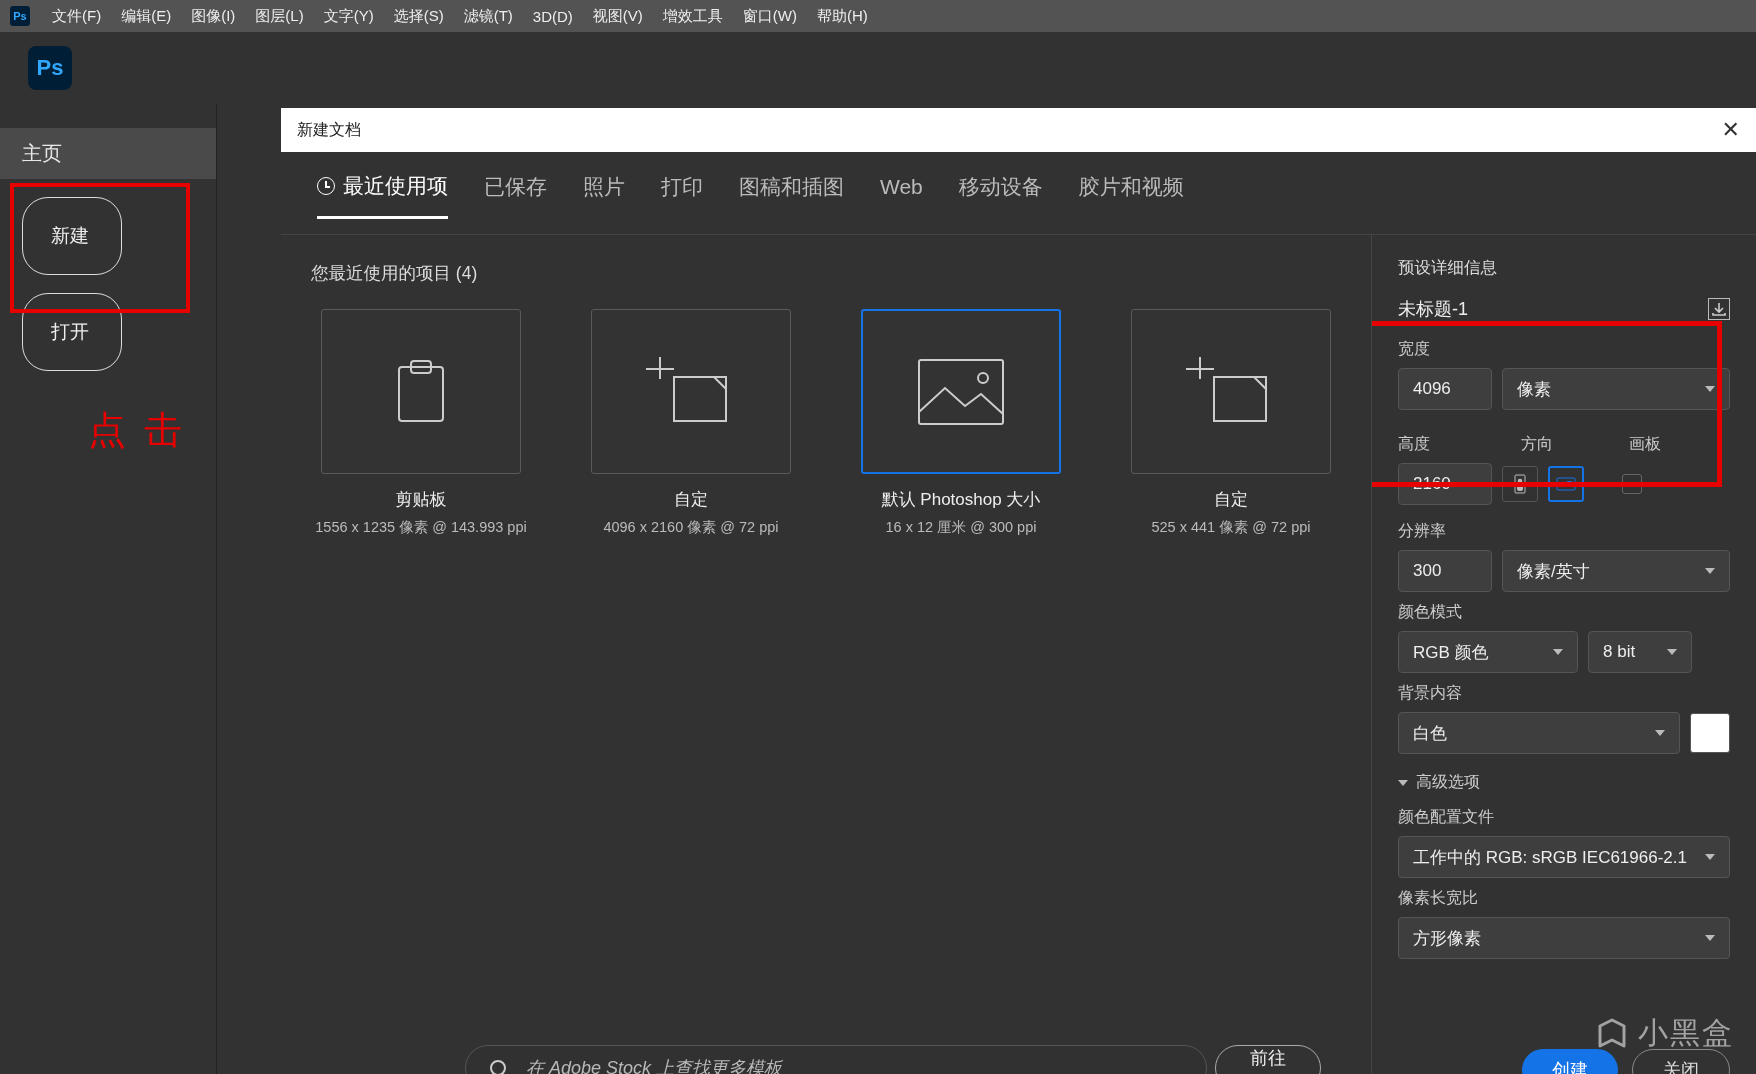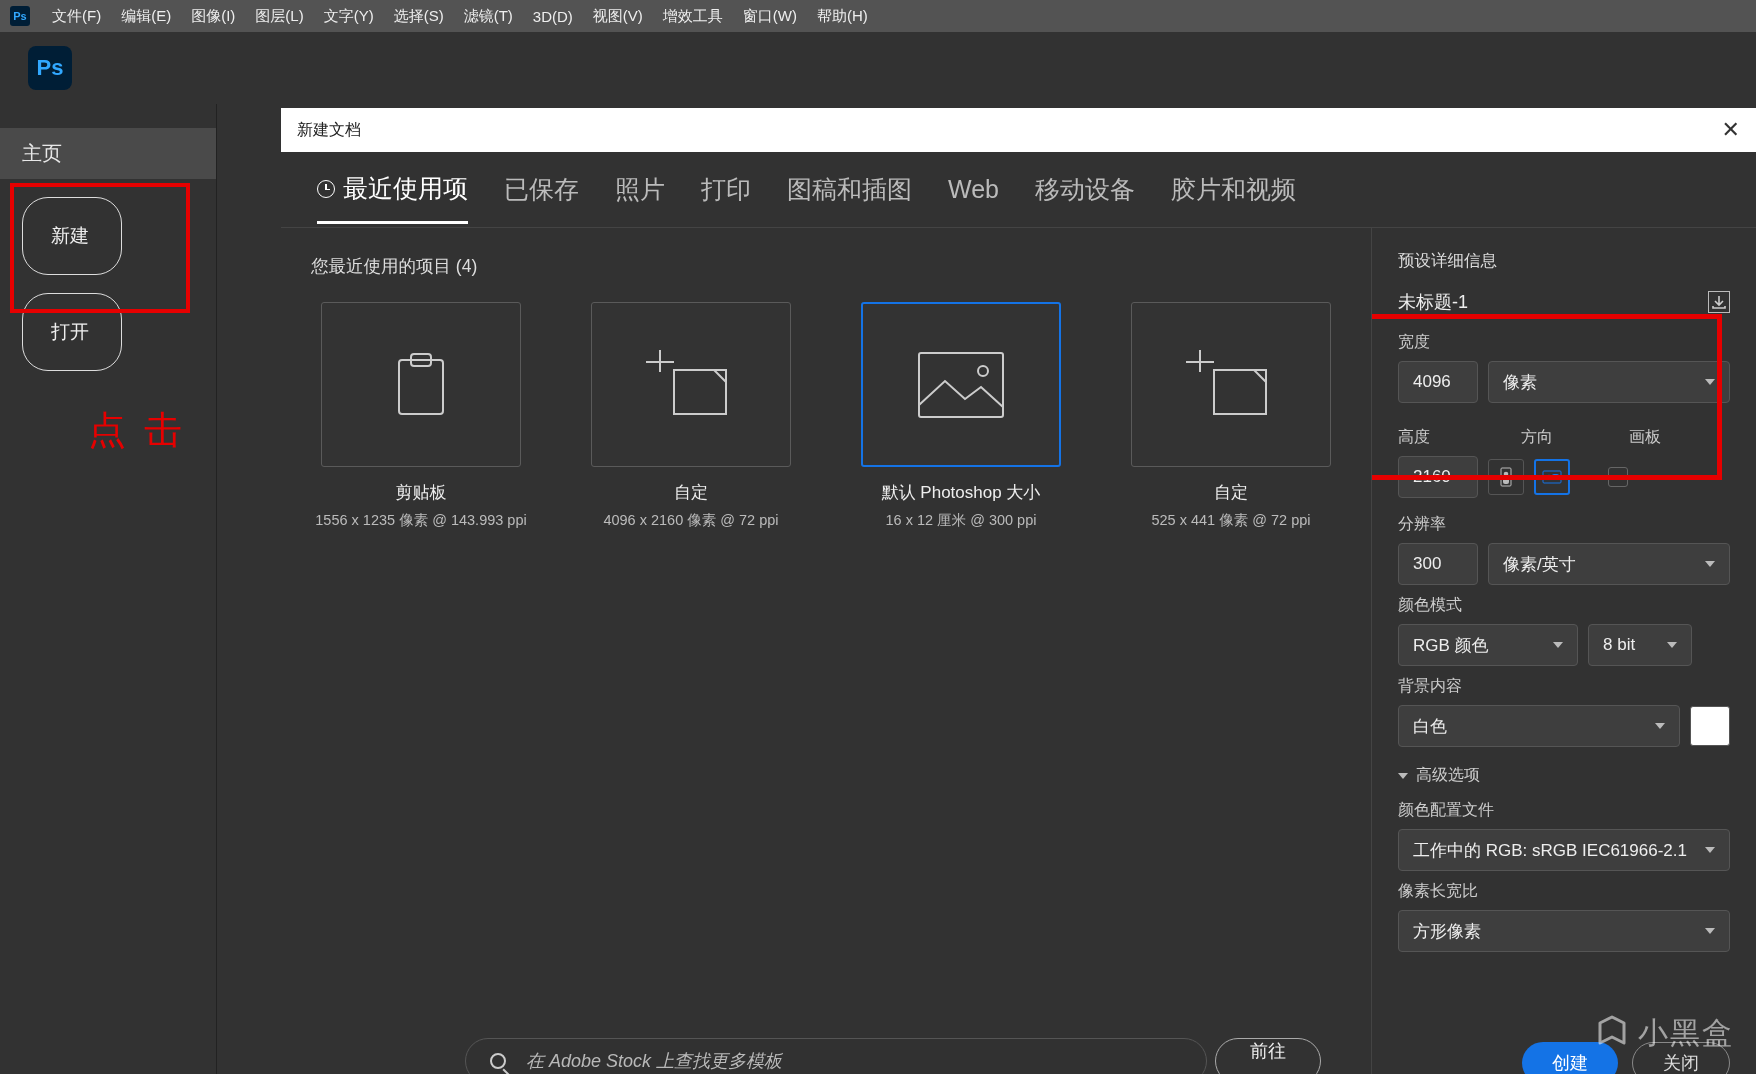--- a/index.html
+++ b/index.html
@@ -11,21 +11,21 @@
   .topbar .ps-big{width:44px;height:44px;background:#001e36;border-radius:8px;display:flex;align-items:center;justify-content:center;color:#31a8ff;font-weight:700;font-size:22px;margin-left:4px}
   .sidebar{position:absolute;left:0;top:104px;bottom:0;width:217px;background:#323232;border-right:1px solid #222;padding:24px 22px}
   .sidebar .active{background:#4a4a4a;padding:12px 0 12px 22px;margin:0 -22px 18px;border-radius:0;font-size:20px}
   .pill{border:1.5px solid #ddd;border-radius:26px;padding:25px 28px;font-size:19px;display:inline-block;margin-bottom:18px;background:transparent;color:#eee;width:100px;text-align:left}
   .annot-box{position:absolute;border:4px solid #e60000;pointer-events:none}
   .annot-text{position:absolute;color:#e60000;font-size:38px;font-family:"SimSun",serif;letter-spacing:18px}
   
   .dialog{position:absolute;left:281px;top:108px;right:0;bottom:0;background:#323232}
   .dlg-title{background:#fff;color:#222;height:44px;display:flex;align-items:center;justify-content:space-between;padding:0 16px;font-size:16px}
   .dlg-title .x{font-size:22px;color:#333;cursor:pointer}
-  .tabs{display:flex;gap:36px;padding:20px 36px 4px;font-size:25px;color:#bbb;border-bottom:1px solid #444}
+  .tabs{display:flex;gap:36px;padding:20px 36px 16px;font-size:21px;color:#bbb;border-bottom:1px solid #444}
   .tab{padding-bottom:16px;display:flex;align-items:center;gap:8px;cursor:pointer}
   .tab.active{color:#fff;border-bottom:3px solid #fff;margin-bottom:-1px}
   .clock{width:18px;height:18px;border:1.6px solid #fff;border-radius:50%;position:relative}
   .clock::before{content:"";position:absolute;left:7px;top:3px;width:1.5px;height:5px;background:#fff}
   .clock::after{content:"";position:absolute;left:7px;top:8px;width:5px;height:1.5px;background:#fff}
   .body{display:flex;height:calc(100% - 56px - 36px)}
   .left{flex:1;padding:26px 30px;position:relative}
   .left h4{font-weight:400;font-size:17.5px;color:#ddd;margin-bottom:24px}
   .cards{display:flex;gap:50px}
   .card{width:220px;text-align:center;color:#eee;cursor:pointer}
@@ -37,36 +37,36 @@
   .stock-input{flex:1;background:#313131;border:1px solid #555;border-radius:26px;height:46px;display:flex;align-items:center;padding:0 24px;color:#888;font-style:italic;font-size:16px}
   .stock-input .mag{width:16px;height:16px;border:2px solid #ccc;border-radius:50%;position:relative;margin-right:20px}
   .stock-input .mag::after{content:"";position:absolute;right:-6px;bottom:-6px;width:8px;height:2px;background:#ccc;transform:rotate(45deg)}
   .go-btn{border:1.5px solid #aaa;border-radius:26px;height:46px;padding:0 34px;font-size:18px;color:#eee;background:transparent}
   .right{width:395px;border-left:1px solid #444;padding:22px 26px 20px;overflow-y:auto;font-size:16px;color:#ccc}
   .right h5{font-weight:400;font-size:16.5px;color:#ddd;margin-bottom:18px}
   .preset-name{display:flex;justify-content:space-between;align-items:center;margin-bottom:18px;font-size:18px;color:#eee}
   .dlicon{width:22px;height:22px;border:1.5px solid #bbb;display:flex;align-items:center;justify-content:center}
   .lab{font-size:16px;color:#ccc;margin:10px 0 8px}
   .row{display:flex;gap:10px;align-items:center}
-  .numbox{width:80px;height:42px;background:#3e3e3e;border:1px solid #555;border-radius:4px;display:flex;align-items:center;padding:0 14px;font-size:17px;color:#eee}
+  .numbox{width:94px;height:42px;background:#3e3e3e;border:1px solid #555;border-radius:4px;display:flex;align-items:center;padding:0 14px;font-size:17px;color:#eee}
   .sel{flex:1;height:42px;background:#3e3e3e;border:1px solid #555;border-radius:4px;display:flex;align-items:center;justify-content:space-between;padding:0 14px;font-size:17px;color:#eee}
   .chev{width:0;height:0;border-left:5px solid transparent;border-right:5px solid transparent;border-top:6px solid #bbb}
   .orient{width:36px;height:36px;border:1px solid #555;display:flex;align-items:center;justify-content:center;border-radius:3px}
   .orient.active{border:2px solid #1473e6}
   .orient svg{display:block}
   .chk{width:20px;height:20px;border:1px solid #666;border-radius:3px}
   .redbox2{position:absolute;border:5px solid #e60000;pointer-events:none}
   .swatch{width:40px;height:40px;background:#fff;border:1px solid #555;border-radius:3px}
   .adv{display:flex;align-items:center;gap:8px;margin:18px 0 14px;color:#ccc;cursor:pointer}
   .footer{position:absolute;right:26px;bottom:18px;display:flex;gap:14px}
   .btn{border-radius:26px;height:42px;padding:0 30px;font-size:18px;display:flex;align-items:center}
   .btn-primary{background:#1473e6;color:#fff;border:none}
   .btn-ghost{background:transparent;color:#ddd;border:1.5px solid #888}
   
-  .wm{position:absolute;right:22px;bottom:20px;display:flex;gap:8px;color:rgba(255,255,255,0.55);font-size:30px;letter-spacing:2px}
+  .wm{position:absolute;right:22px;bottom:20px;display:flex;align-items:center;gap:8px;color:rgba(255,255,255,0.55);font-size:30px;letter-spacing:2px}
   .wm .logo{width:36px;height:36px}
   
   .strip{position:absolute;right:0;width:18px;background:linear-gradient(#6ba2cc,#b07a55,#d9a5b4);top:200px;height:800px}
   .ptxt{color:#b9b9b9;font-size:18px}
 </style>
 </head>
 <body>
 
 <div class="menubar">
   <div class="ps-badge">Ps</div>

